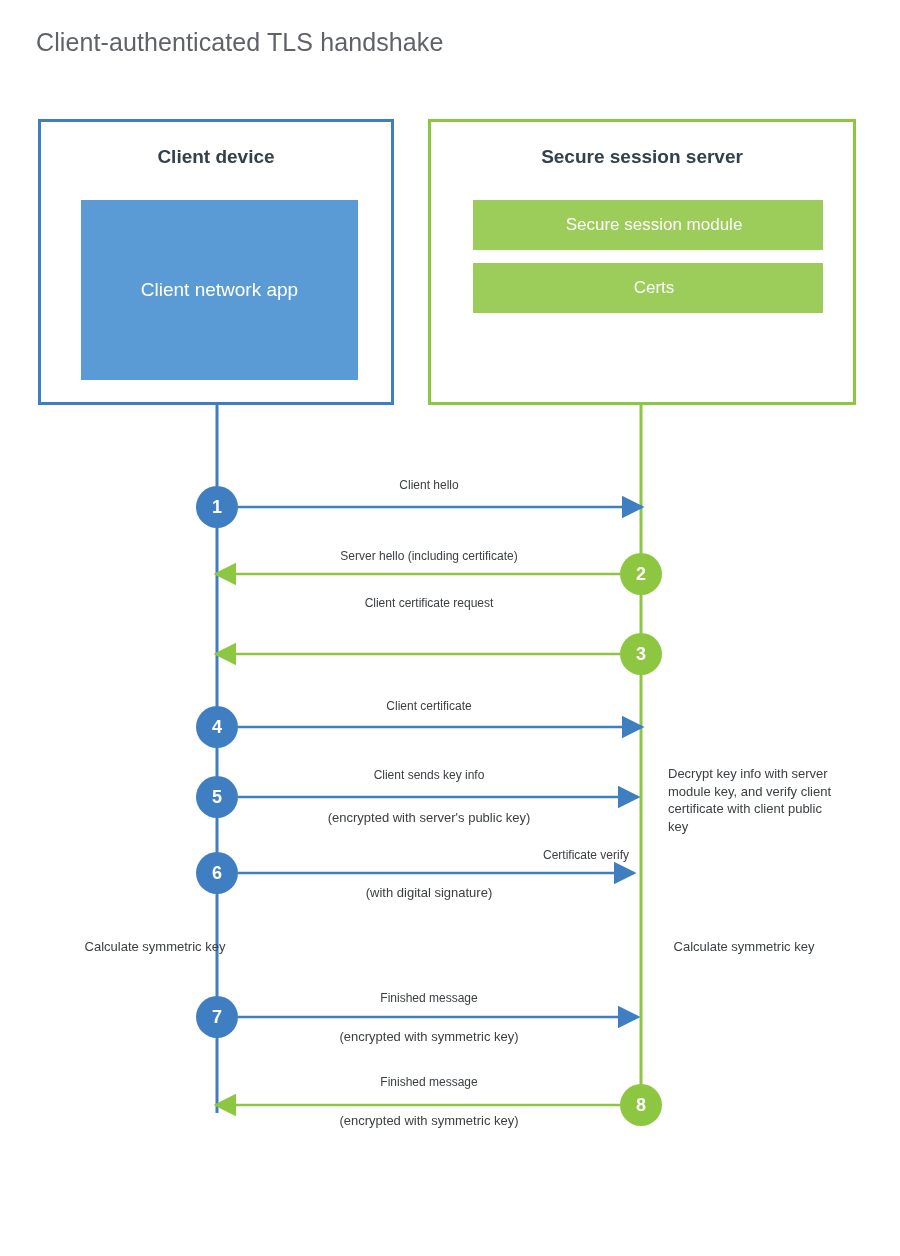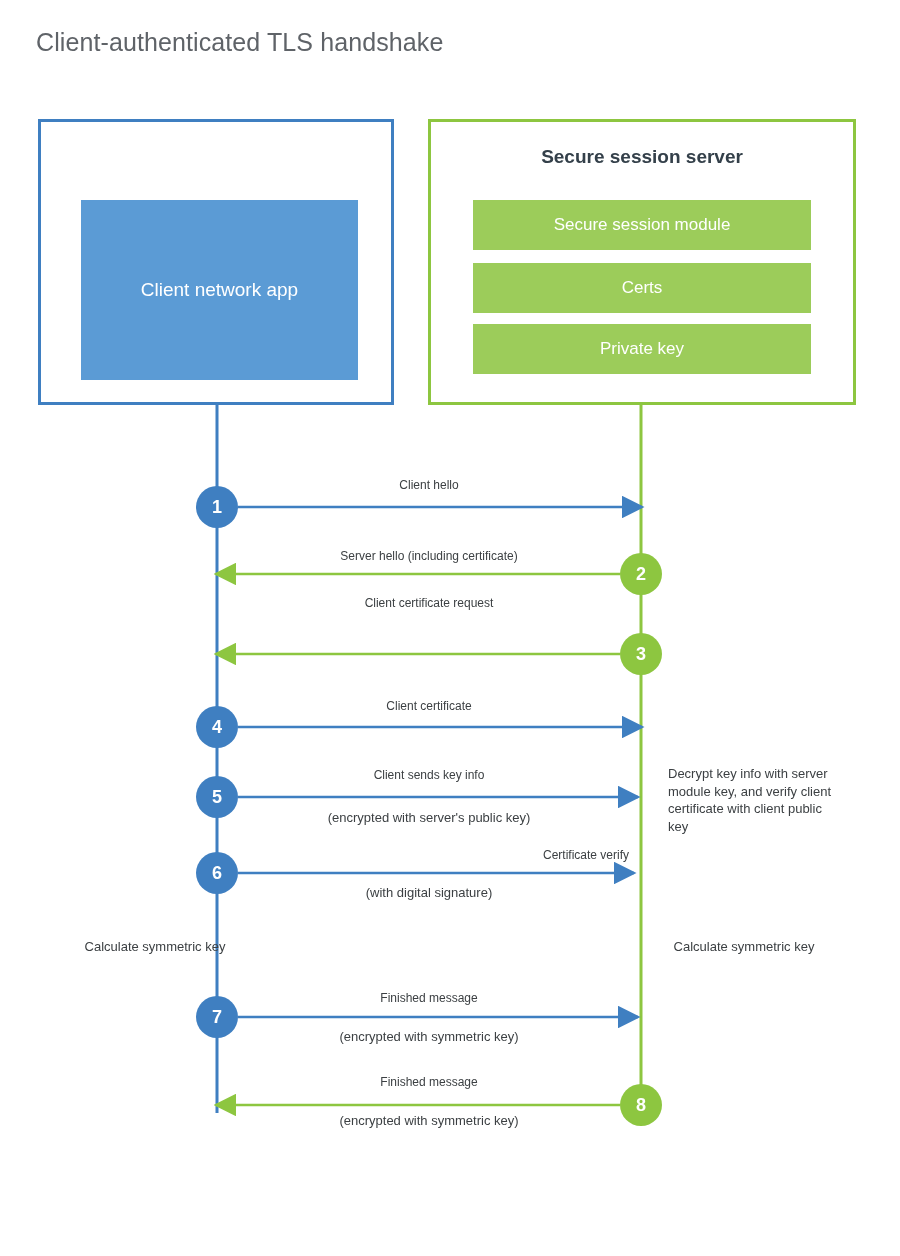--- a/index.html
+++ b/index.html
@@ -77,20 +77,21 @@
     position: absolute;
     left: 42px;
     width: 338px;
     height: 50px;
     background: #9ccc5a;
     color: #ffffff;
     font-size: 17px;
     display: flex;
     align-items: center;
     justify-content: center;
+    padding-left: 12px;
   }
   .server-sub.s0 { top: 78px; }
   .server-sub.s1 { top: 141px; }
   .server-sub.s2 { top: 202px; }
 
   
   .step-circle {
     position: absolute;
     width: 42px;
     height: 42px;
@@ -158,28 +159,28 @@
   <line x1="238" y1="873" x2="634" y2="873" stroke="#3f7fc1" stroke-width="2.5" marker-end="url(#arrow-blue)"></line>
 
   <line x1="238" y1="1017" x2="638" y2="1017" stroke="#3f7fc1" stroke-width="2.5" marker-end="url(#arrow-blue)"></line>
 
   <line x1="620" y1="1105" x2="216" y2="1105" stroke="#8dc640" stroke-width="2.5" marker-end="url(#arrow-green)"></line>
 </svg>
 
 <div class="page-title">Client-authenticated TLS handshake</div>
 
 <div class="party-box client">
+  <div class="party-title">Client device</div>
   <div class="client-app-box">Client network app</div>
 </div>
 
 <div class="party-box server">
   <div class="party-title">Secure session server</div>
   <div class="server-sub s0">Secure session module</div>
   <div class="server-sub s1">Certs</div>
-  <div class="server-sub s2">Private key</div>
 </div>
 
 <div class="step-circle blue" style="left:196px; top:486px;">1</div>
 <div class="step-circle green" style="left:620px; top:553px;">2</div>
 <div class="step-circle green" style="left:620px; top:633px;">3</div>
 <div class="step-circle blue" style="left:196px; top:706px;">4</div>
 <div class="step-circle blue" style="left:196px; top:776px;">5</div>
 <div class="step-circle blue" style="left:196px; top:852px;">6</div>
 <div class="step-circle blue" style="left:196px; top:996px;">7</div>
 <div class="step-circle green" style="left:620px; top:1084px;">8</div>

